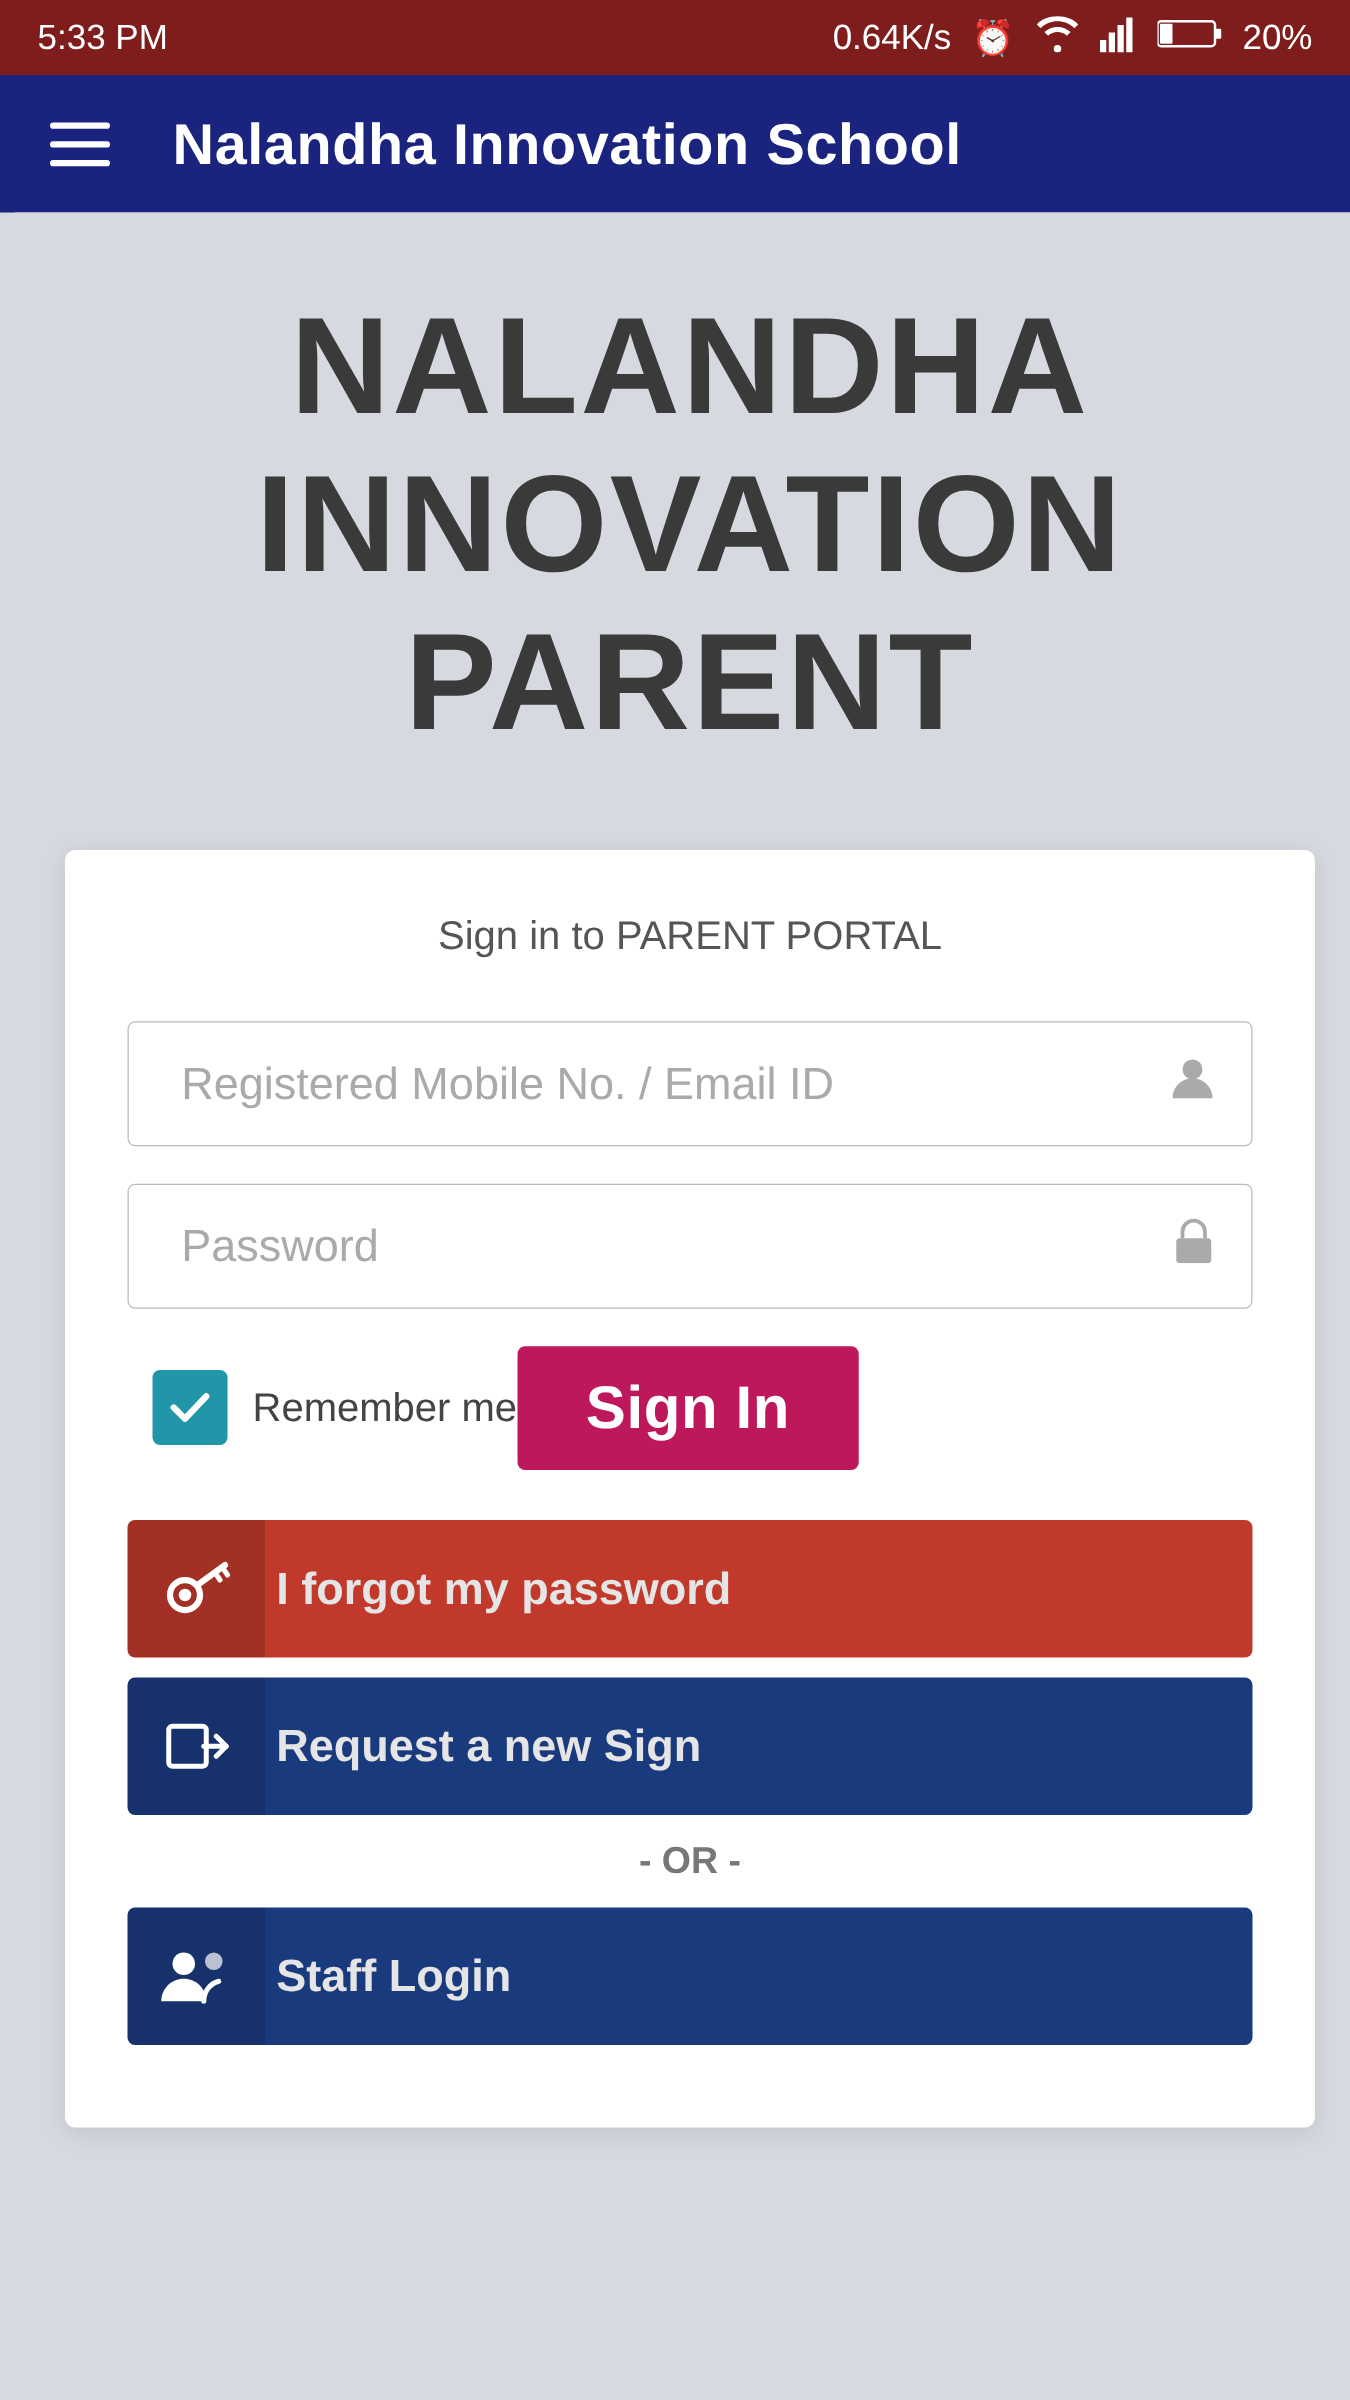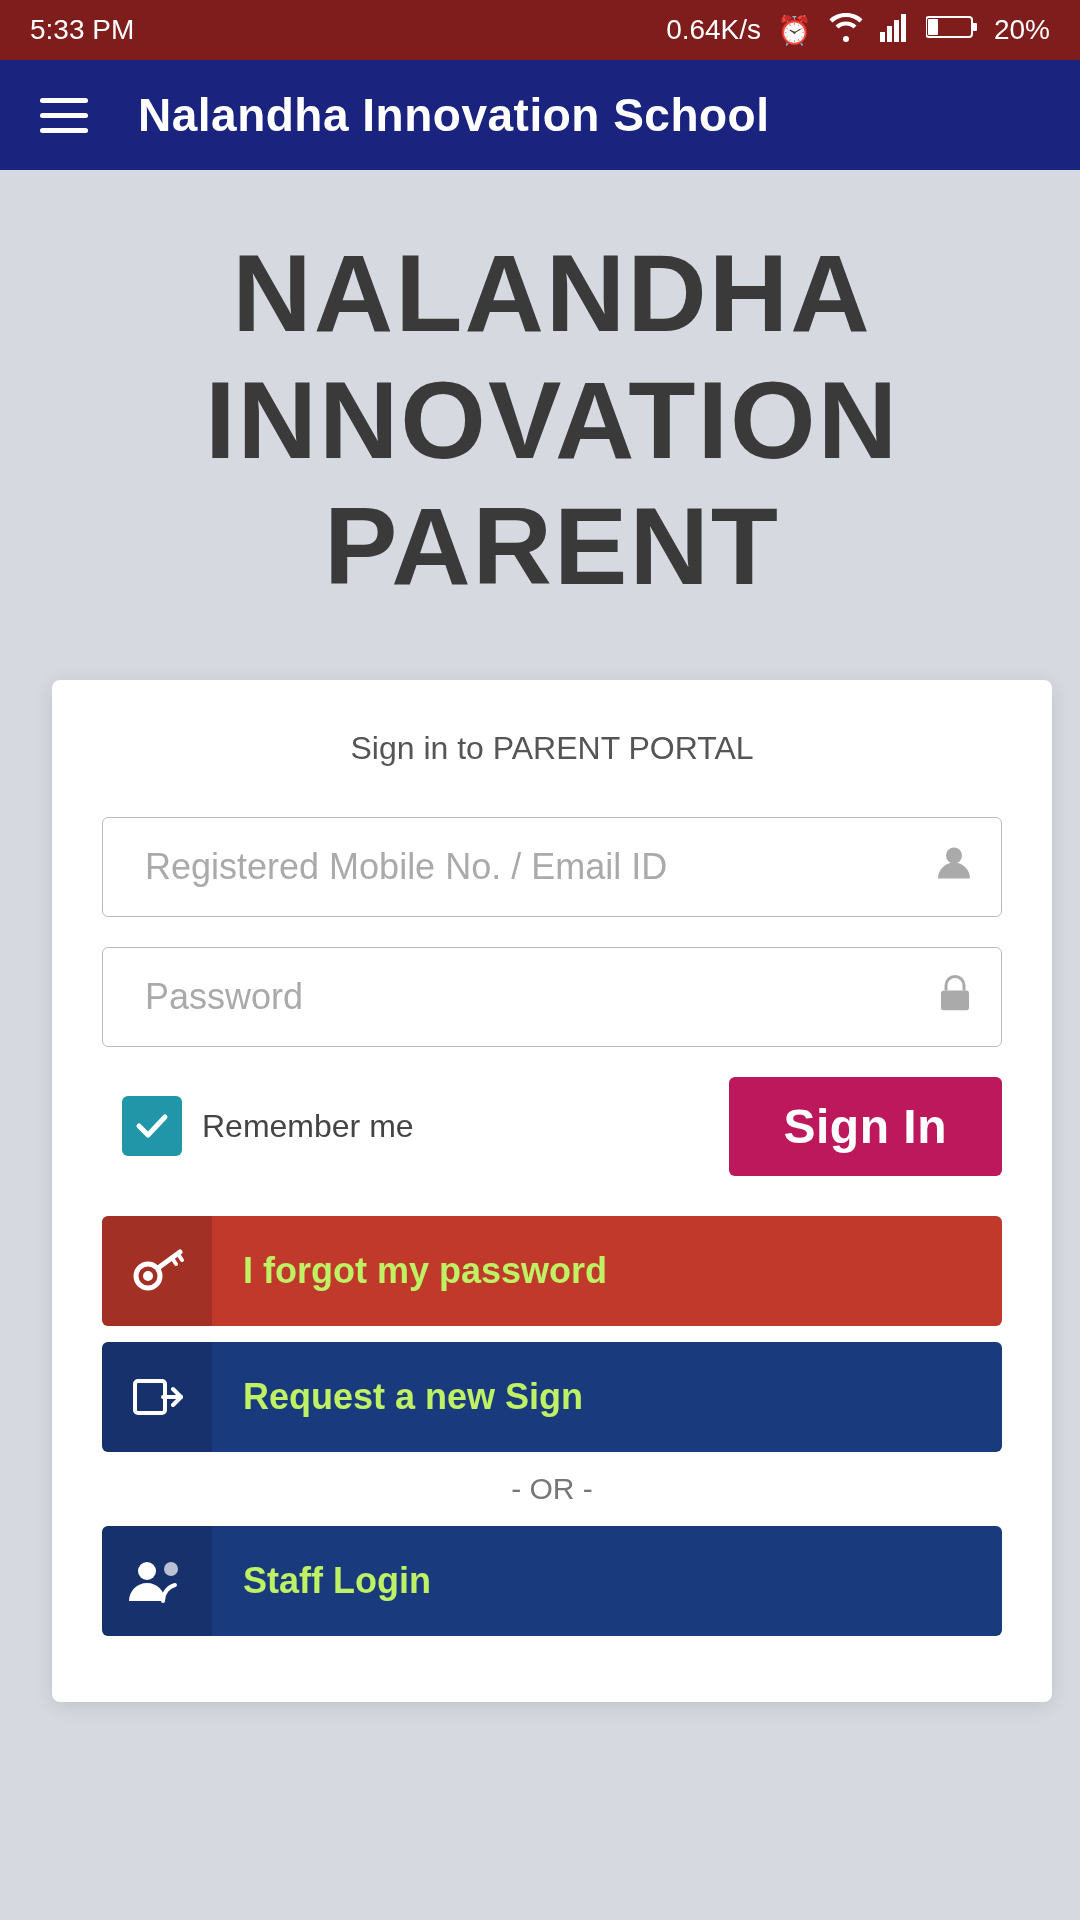--- a/index.html
+++ b/index.html
@@ -137,21 +137,20 @@
       top: 50%;
       transform: translateY(-50%);
       color: #999;
       font-size: 36px;
     }
 
     
     .action-row {
       display: flex;
       align-items: center;
-      justify-content: space-between;
       margin-bottom: 40px;
       margin-top: 10px;
       padding-left: 20px;
     }
 
     .remember-me {
       display: flex;
       align-items: center;
       gap: 20px;
     }
@@ -208,22 +207,22 @@
       height: 100%;
       display: flex;
       align-items: center;
       justify-content: center;
       flex-shrink: 0;
     }
 
     .btn-label {
       font-size: 36px;
       font-weight: 600;
-      color: #bef264;
-      padding-left: 31px;
+      color: #e5e5e5;
+      padding-left: 9px;
     }
 
     .forgot-btn {
       background: #c0392b;
     }
 
     .forgot-btn .btn-icon-area {
       background: rgba(0,0,0,0.15);
     }
 
@@ -241,20 +240,21 @@
 
     .staff-btn .btn-icon-area {
       background: rgba(0,0,0,0.15);
     }
 
     .or-divider {
       text-align: center;
       font-size: 30px;
       color: #777;
       margin: 20px 0;
+      font-weight: bold;
     }
   </style>
 </head>
 <body>
 
 <div class="status-bar">
   <span>5:33 PM</span>
   <div class="status-bar-right">
     <span>0.64K/s</span>
 

